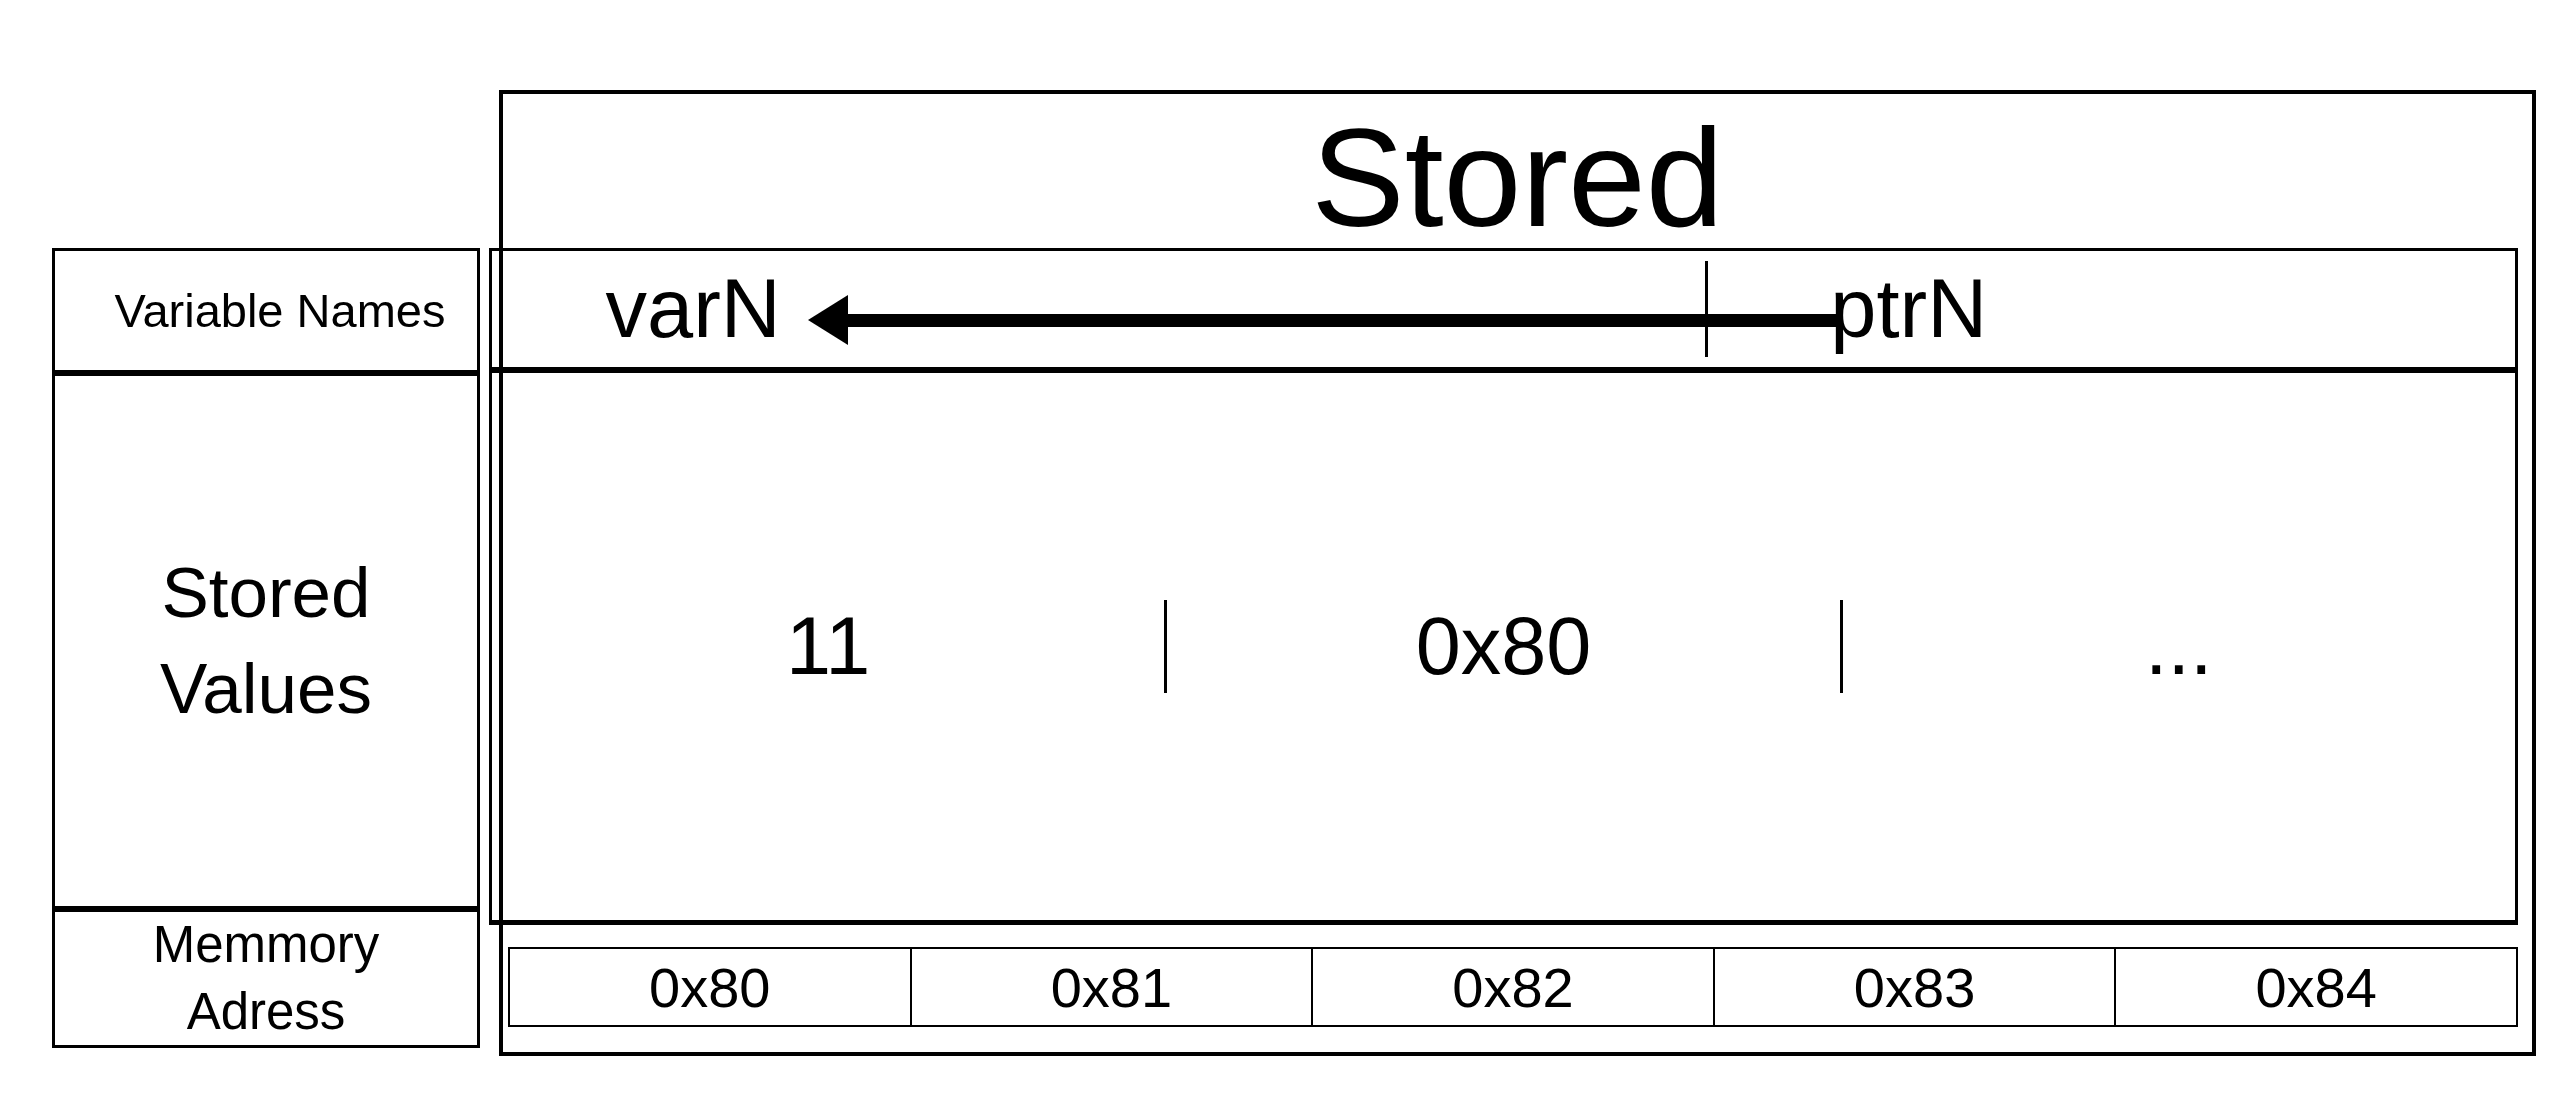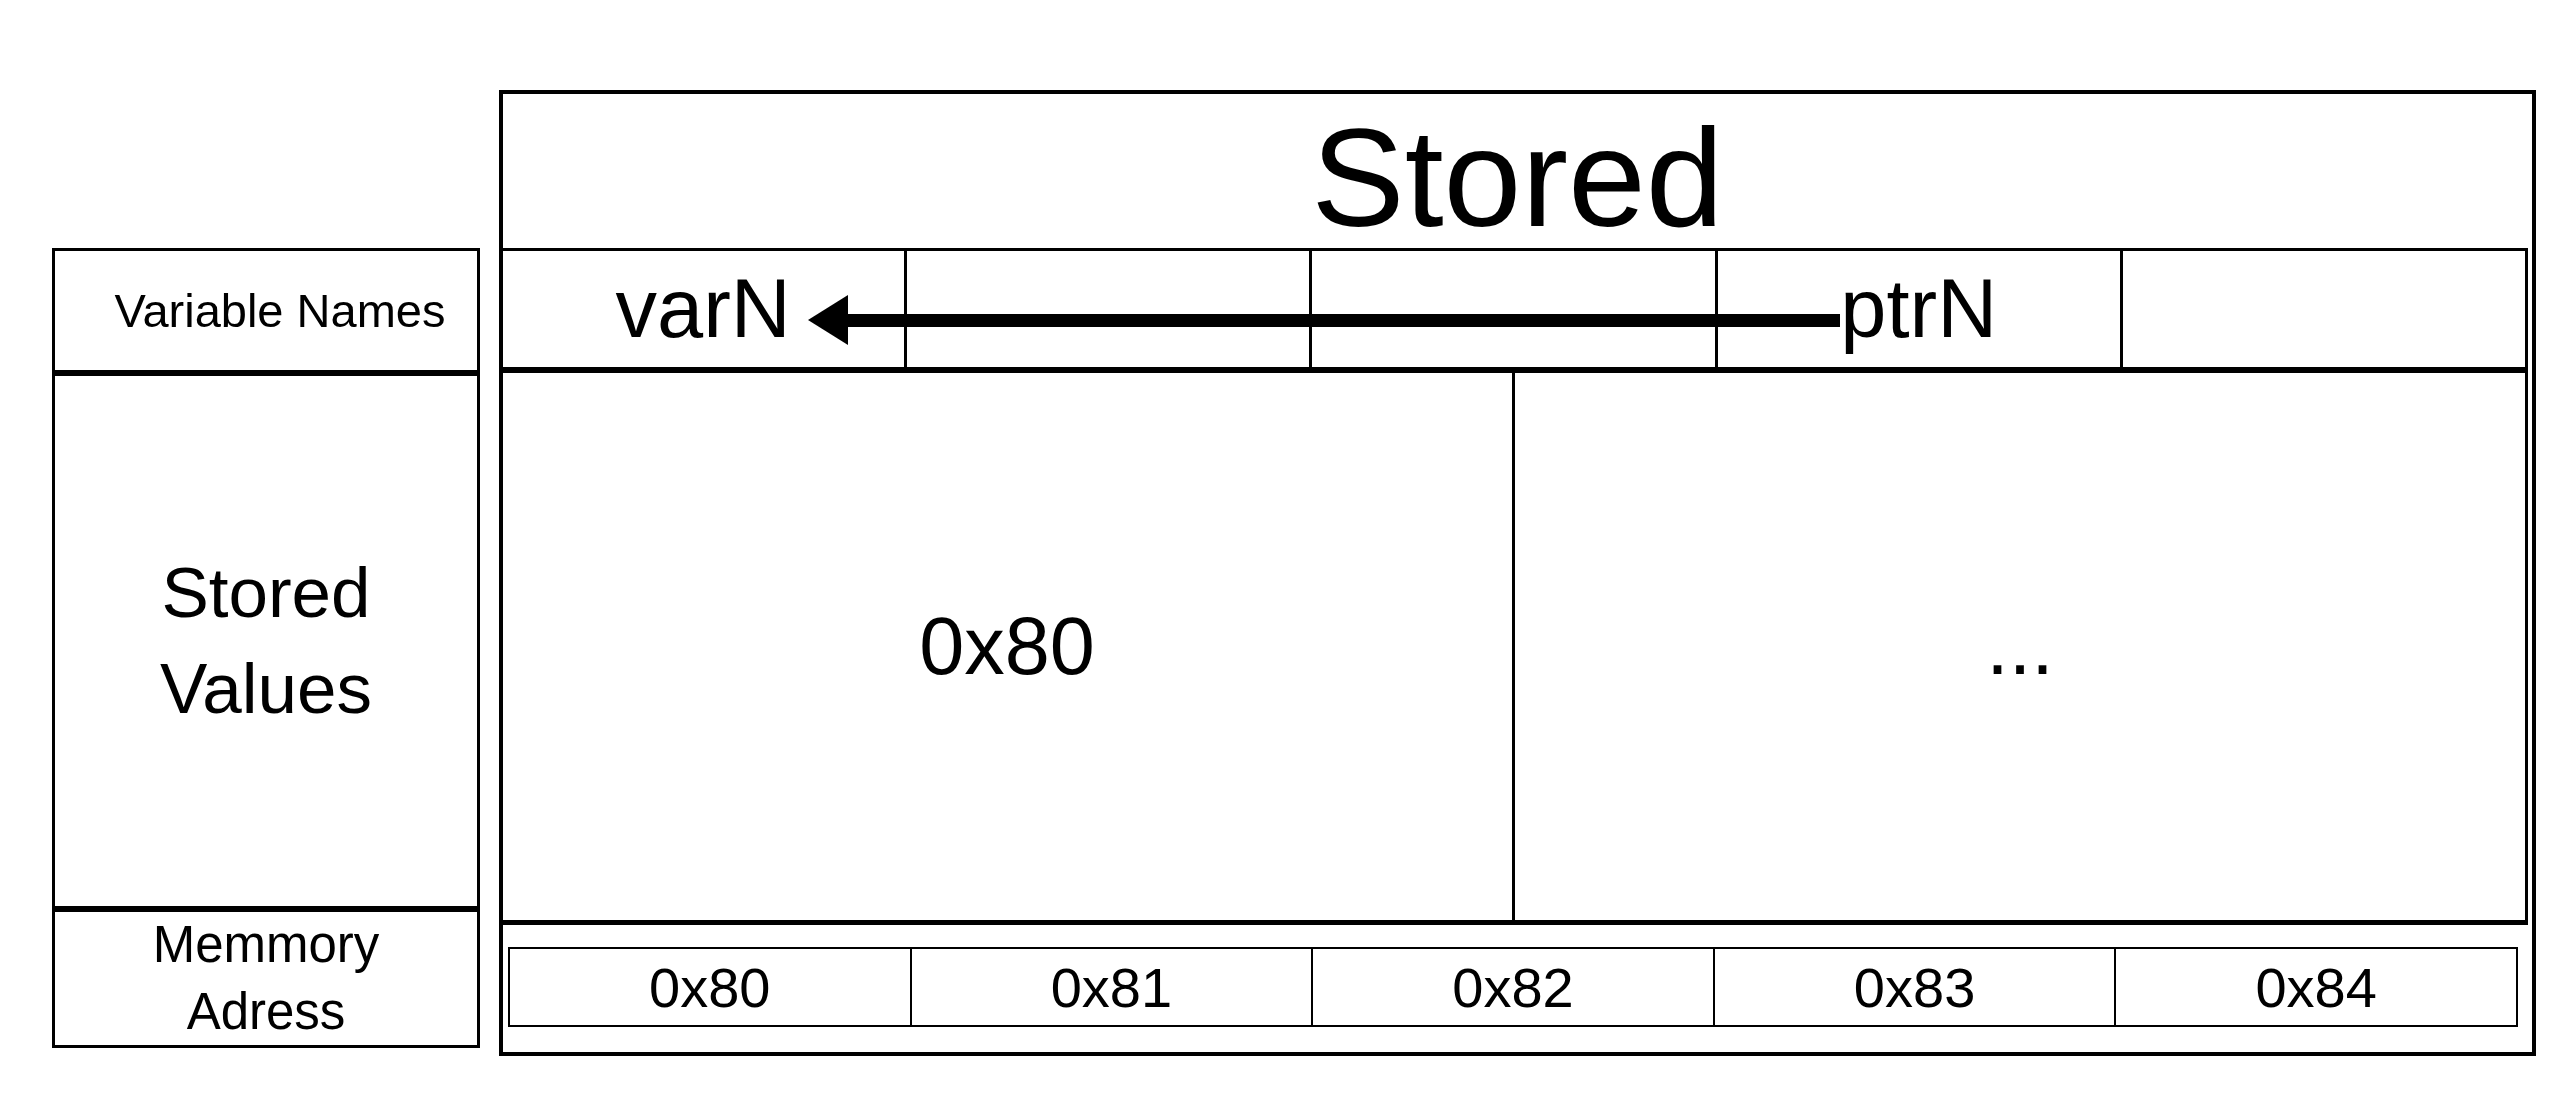--- a/index.html
+++ b/index.html
@@ -68,25 +68,26 @@
     width: 2037px; height: 153px;
     font-size: 140px;
     line-height: 153px;
     text-align: center;
     white-space: nowrap;
   }
 
   
   .names-row, .values-row {
     position: absolute;
-    left: 499px;
+    left: 489px;
     width: 2029px;
     border: 3.3px solid #000;
     box-sizing: border-box;
     display: flex;
+    align-items: center;
   }
   .names-row {
     top: 248px; height: 125px;
     border-bottom-width: 6px;
   }
   .values-row {
     top: 373px; height: 552px;
     border-top: none;
     border-bottom-width: 5.3px;
   }
@@ -154,20 +155,21 @@
 
   <div class="names-row">
     <div class="cell">varN</div>
     <div class="cell"></div>
     <div class="cell"></div>
     <div class="cell">ptrN</div>
     <div class="cell"></div>
   </div>
 
   <div class="values-row">
+    <div class="cell">11</div>
     <div class="cell">0x80</div>
     <div class="cell">...</div>
   </div>
 
   <div class="addr-strip">
     <div class="cell">0x80</div>
     <div class="cell">0x81</div>
     <div class="cell">0x82</div>
     <div class="cell">0x83</div>
     <div class="cell">0x84</div>

